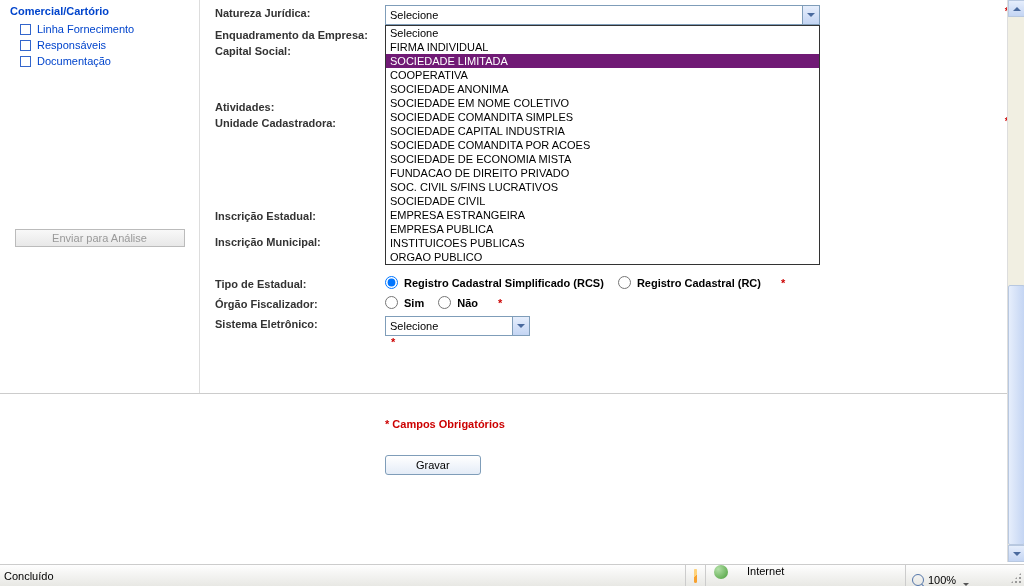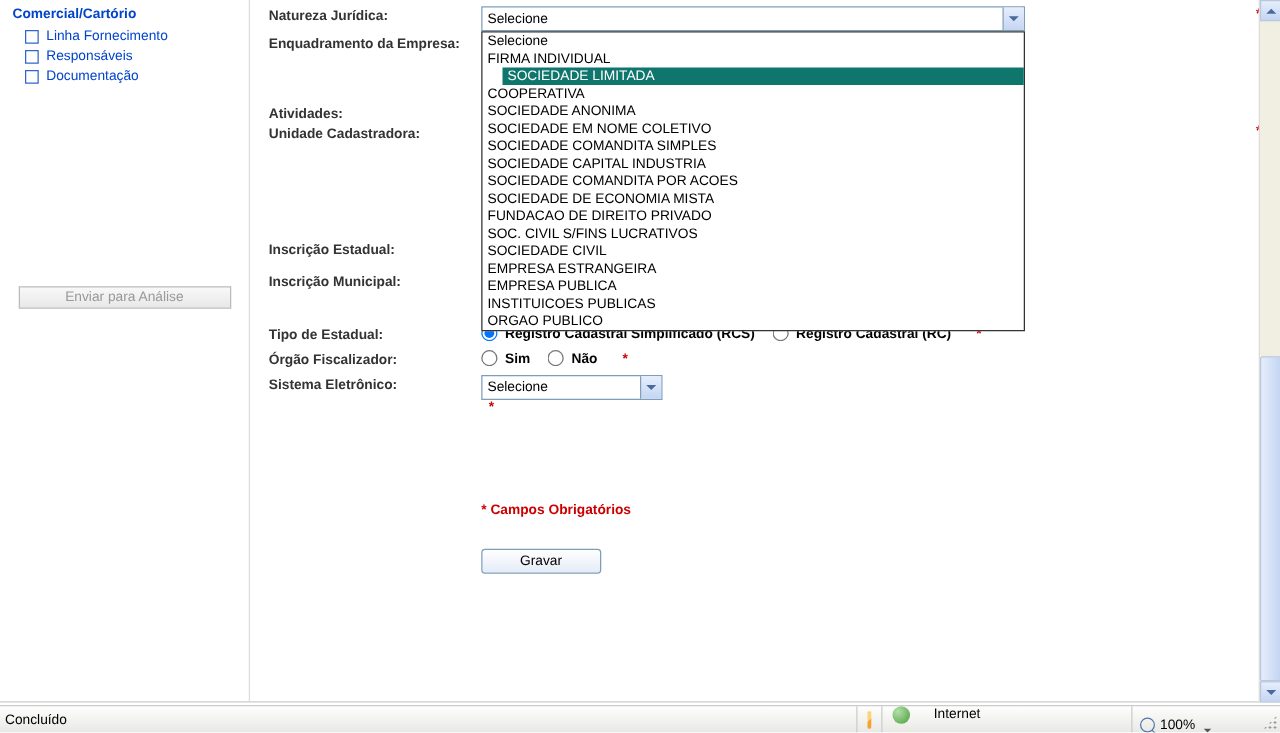--- a/index.html
+++ b/index.html
@@ -7,21 +7,21 @@
   font-family: Verdana, Arial, sans-serif;
   font-size: 11px;
   background: #fff;
   width: 1024px;
   height: 586px;
   overflow: hidden;
   position: relative;
 }
 .main-container {
   display: flex;
-  height: 562px;
+  height: 394px;
   border-bottom: 1px solid #ccc;
 }
 .sidebar {
   width: 200px;
   padding: 5px 10px;
   border-right: 1px solid #ddd;
 }
 .sidebar-title {
   color: #0044cc;
   font-weight: bold;
@@ -119,23 +119,22 @@
   z-index: 10;
 }
 .dropdown-item {
   padding: 0 4px;
   font-size: 11px;
   line-height: 14px;
   cursor: pointer;
   white-space: nowrap;
 }
 .dropdown-item.selected {
-  background: #0f766e;
+  background: #701a75;
   color: #fff;
-  margin-left: 16px;
 }
 .asterisk {
   color: #c00;
   font-weight: bold;
   margin-left: 6px;
 }
 .text-input {
   border: 1px solid #7f9db9;
   height: 20px;
   width: 258px;
@@ -362,20 +361,23 @@
             <div class="dropdown-item">INSTITUICOES PUBLICAS</div>
             <div class="dropdown-item">ORGAO PUBLICO</div>
           </div>
       </div>
       <span class="asterisk">*</span>
     </div>
 
     <div class="form-row">
       <div class="form-label">Enquadramento da Empresa:</div>
     </div>
+    <div class="form-row">
+      <div class="form-label">Capital Social:</div>
+    </div>
     <div class="gap-row"></div>
     <div class="gap-row"></div>
     <div class="form-row">
       <div class="form-label">Atividades:</div>
     </div>
     <div class="form-row" style="margin-bottom:4px">
       <div class="form-label">Unidade Cadastradora:</div>
       <div class="form-field"></div>
       <span class="asterisk" style="margin-left:441px">*</span>
     </div>

